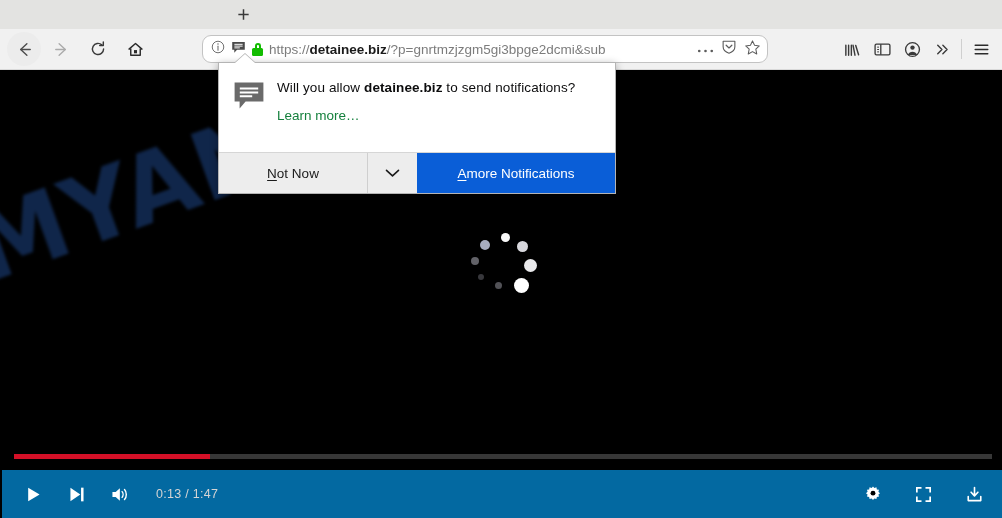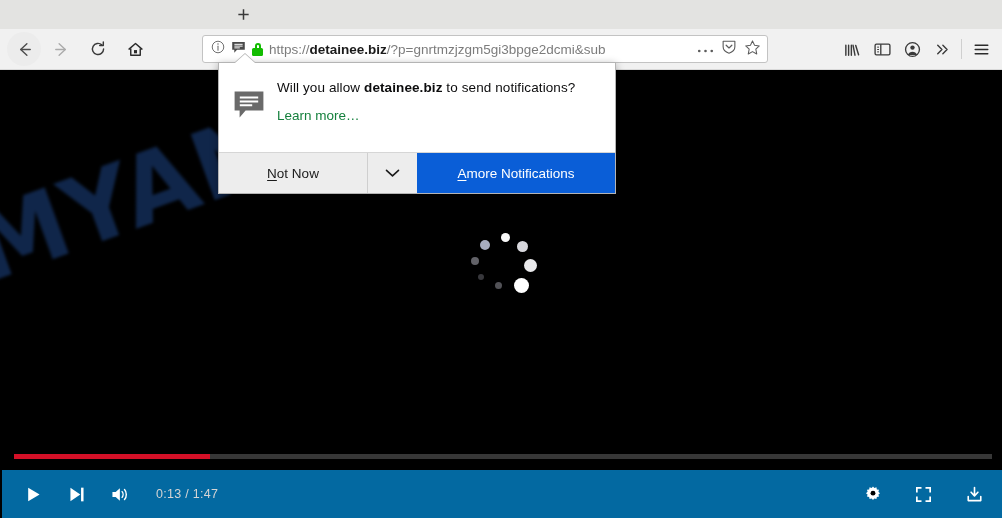--- a/index.html
+++ b/index.html
@@ -58,21 +58,21 @@
     width:34px; height:34px; margin-left:3px;
     display:flex; align-items:center; justify-content:center;
     border-radius:50%; cursor:pointer; flex:none;
   }
   .navbtn.first { margin-left:7px; background:#ececec; }
   .navbtn.disabled { opacity:.42; cursor:default; }
 
   
   .urlbar {
     position:absolute; left:202px; top:35px; width:566px; height:28px;
-    background:#fff; border:1px solid #c3c3c3; border-radius:3px;
+    background:#fff; border:1px solid #c3c3c3; border-radius:9px;
     display:flex; align-items:center; padding:0 6px 0 8px;
     overflow:hidden;
   }
   .url-ident { display:flex; align-items:center; flex:none; }
   .url-ident > * { margin-right:6px; }
   .lock { width:11px; height:13px; position:relative; flex:none; }
   .lock .body{
     position:absolute; bottom:0; left:0; width:11px; height:8px;
     background:#12bc00; border-radius:1.5px;
   }
@@ -106,21 +106,21 @@
     box-shadow:0 2px 8px rgba(0,0,0,.32);
     z-index:40;
   }
   .popup-arrow {
     position:absolute; left:235px; top:54px; width:0; height:0;
     border-left:10px solid transparent; border-right:10px solid transparent;
     border-bottom:9px solid #fff;
     z-index:41;
     filter:drop-shadow(0 -1px 0 #b4b4b4);
   }
-  .popup-body { padding:16px 14px 0 14px; display:flex;align-items:flex-end; }
+  .popup-body { padding:16px 14px 0 14px; display:flex; }
   .popup-icon { width:34px; flex:none; padding-top:2px; }
   .popup-text-col { flex:1; padding-left:10px; }
   .popup-q {
     font-size:13.5px; color:#0c0c0d; line-height:17px; letter-spacing:.1px;
   }
   .popup-q b { font-weight:bold; }
   .popup-learn {
     display:inline-block; margin-top:12px;
     font-size:13.5px; color:#15803d; cursor:pointer;
   }

